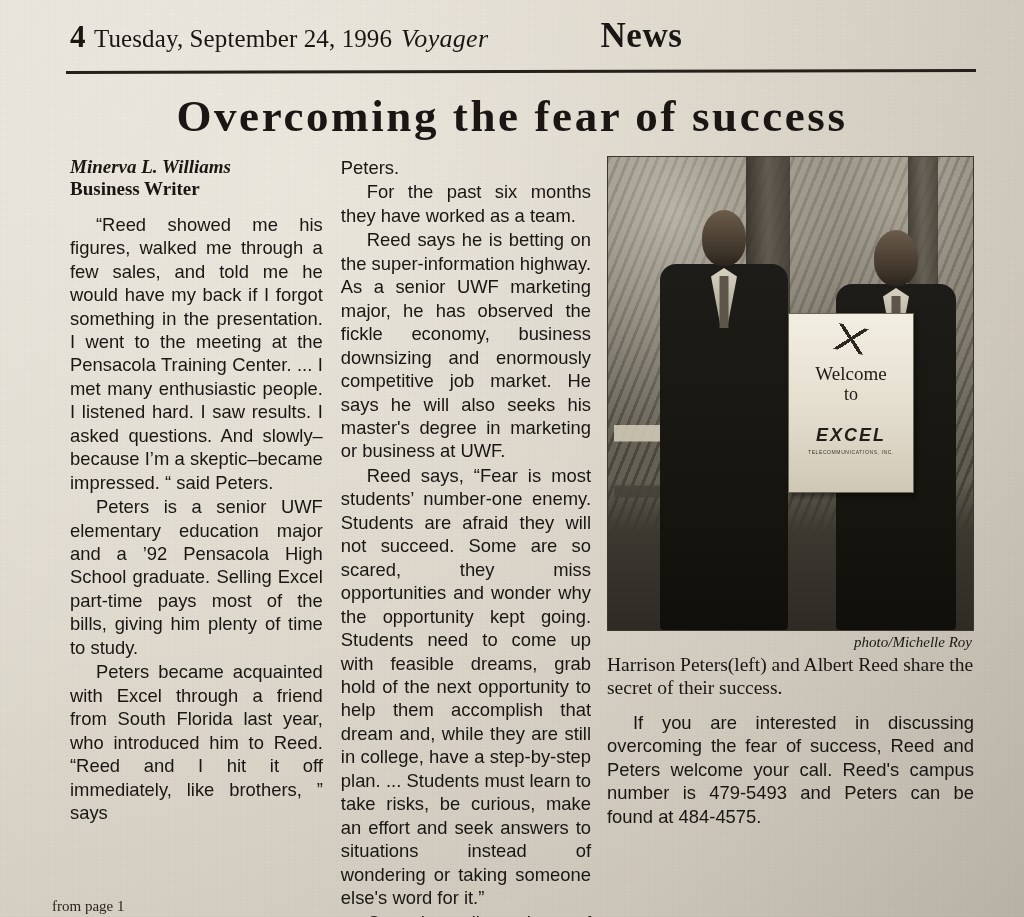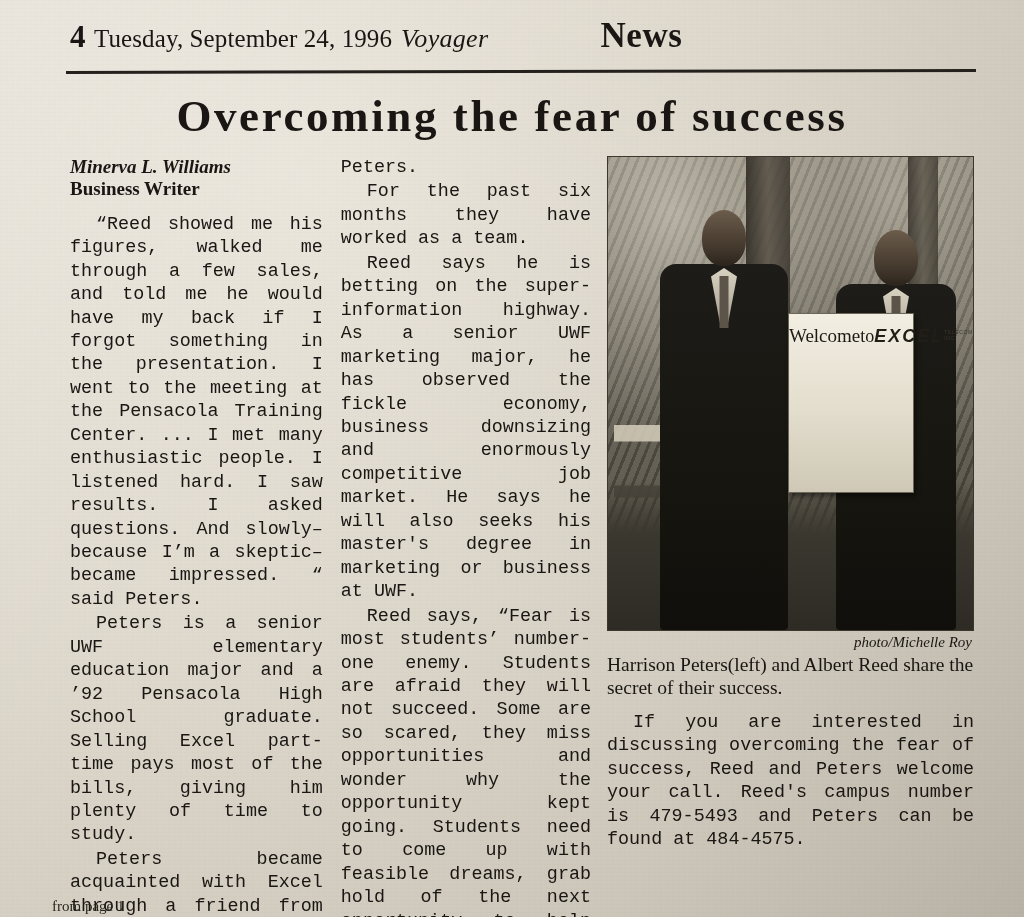--- a/index.html
+++ b/index.html
@@ -115,21 +115,21 @@
     font-size: 19px;
     font-weight: bold;
     font-family: "Liberation Serif", serif;
     line-height: 1.15;
     margin-bottom: 13px;
   }
 
   p.body {
     font-size: 18.4px;
     line-height: 1.275;
-    font-family: Liberation Mono, monospace;
+    font-family: Liberation Sans, sans-serif;
     text-align: justify;
     text-indent: 26px;
     margin: 0 0 1px 0;
     -webkit-hyphens: none;
     hyphens: none;
   }
   p.body.no-indent { text-indent: 0; }
 
   
   .photo-wrap {
@@ -220,21 +220,22 @@
   .sign {
     position: absolute;
     left: 180px;
     top: 156px;
     width: 126px;
     height: 180px;
     background: linear-gradient(180deg, #f2eee2 0%, #e3ddcd 55%, #cfc8b6 100%);
     border: 1px solid #6b6658;
     box-shadow: 2px 3px 5px rgba(0,0,0,0.45);
     display: flex;
-    flex-direction: row;
+    flex-direction: column;
+    align-items: center;
     justify-content: flex-start;
     padding-top: 12px;
     box-sizing: border-box;
   }
   .sign .logo-mark {
     width: 34px; height: 26px;
     background:
       linear-gradient(45deg, transparent 46%, #2b2820 46%, #2b2820 54%, transparent 54%),
       linear-gradient(-45deg, transparent 46%, #2b2820 46%, #2b2820 54%, transparent 54%);
     transform: rotate(12deg);

